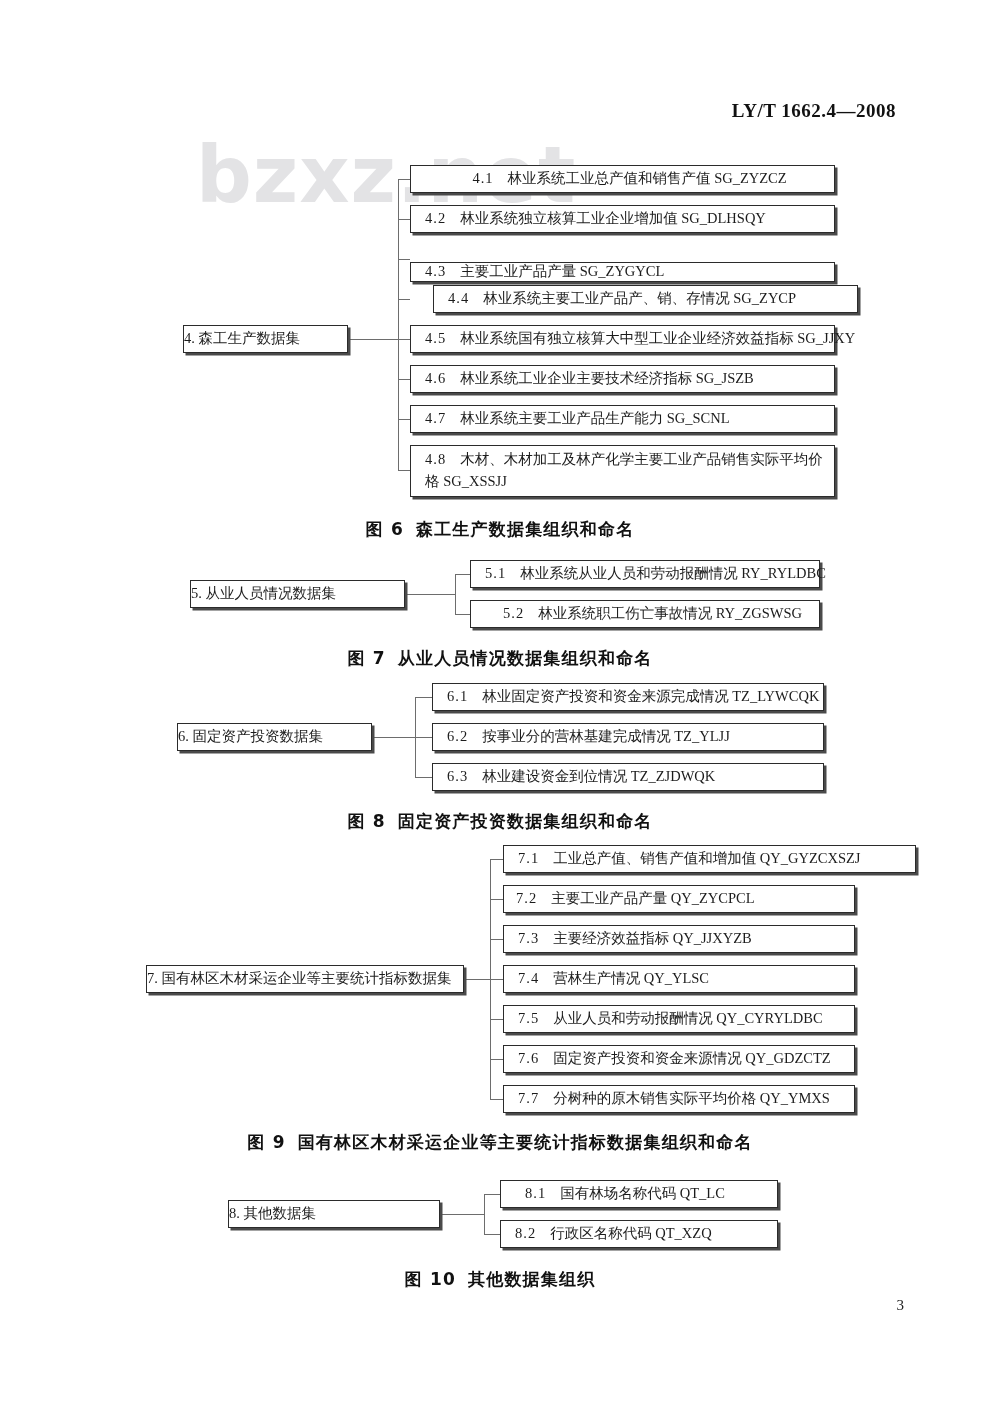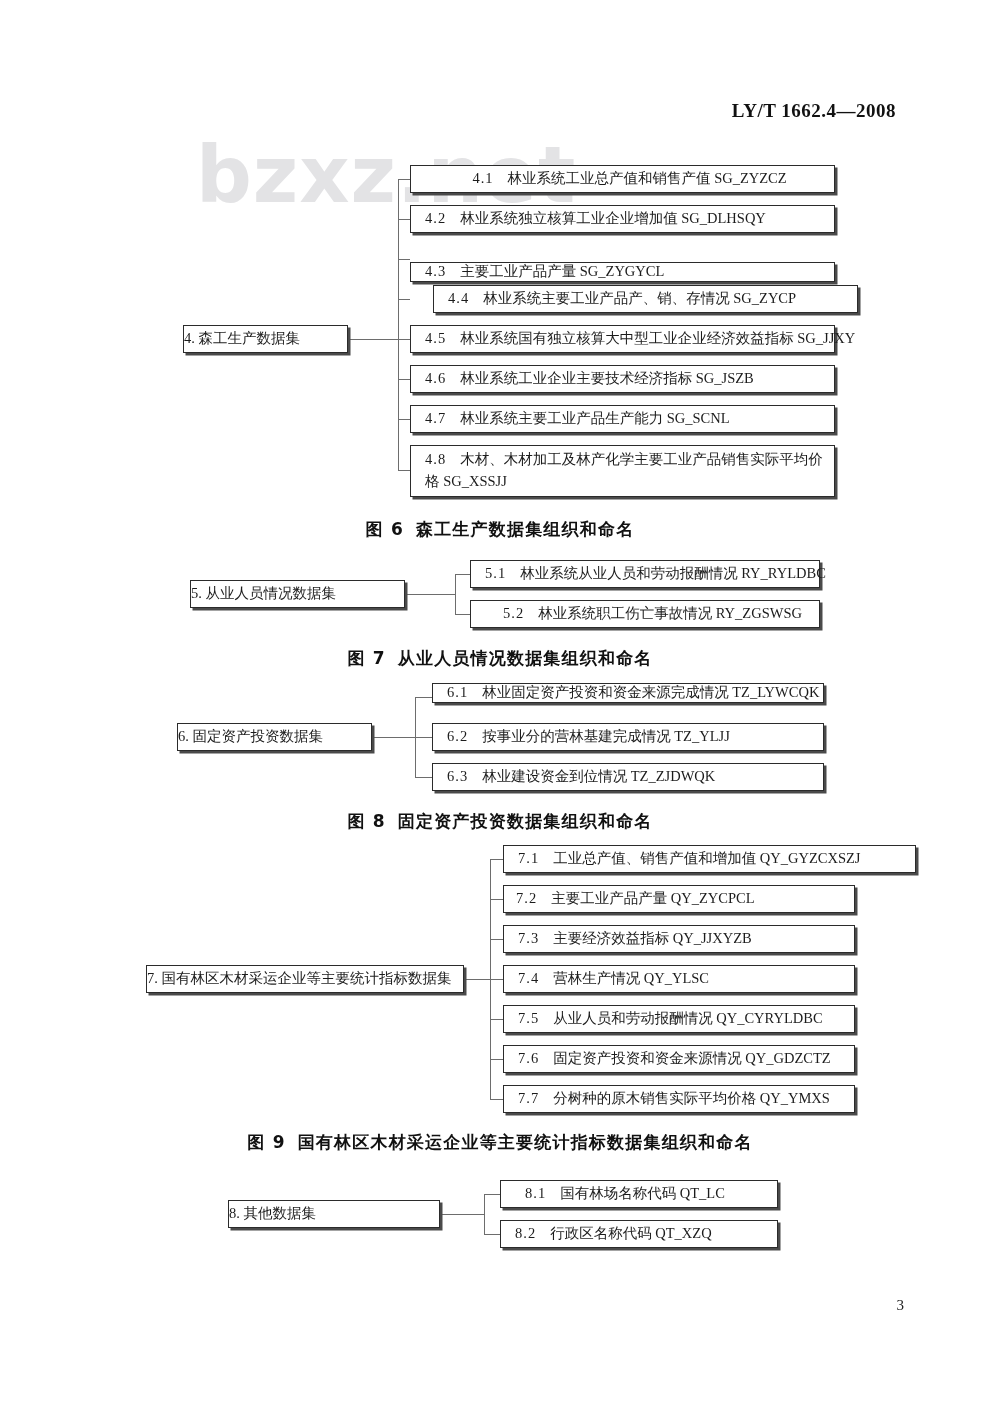--- a/index.html
+++ b/index.html
@@ -201,21 +201,21 @@
     <div class="node center" style="left:177px;top:723px;width:195px;height:28px;">
       <span class="txt">6. 固定资产投资数据集</span>
     </div>
 
     <div class="ln h" style="left:372px;top:737px;width:48px;"></div>
     <div class="ln v" style="left:415px;top:697px;height:81px;"></div>
     <div class="ln h" style="left:415px;top:697px;width:17px;"></div>
     <div class="ln h" style="left:415px;top:737px;width:17px;"></div>
     <div class="ln h" style="left:415px;top:777px;width:17px;"></div>
 
-    <div class="node leaf" style="left:432px;top:683px;width:392px;height:20px;">
+    <div class="node leaf" style="left:432px;top:683px;width:392px;height:28px;">
       <span class="txt"><span class="num">6.1</span><span>林业固定资产投资和资金来源完成情况 TZ_LYWCQK</span></span>
     </div>
     <div class="node leaf" style="left:432px;top:723px;width:392px;height:28px;">
       <span class="txt"><span class="num">6.2</span><span>按事业分的营林基建完成情况 TZ_YLJJ</span></span>
     </div>
     <div class="node leaf" style="left:432px;top:763px;width:392px;height:28px;">
       <span class="txt"><span class="num">6.3</span><span>林业建设资金到位情况 TZ_ZJDWQK</span></span>
     </div>
   </div>
 
@@ -276,16 +276,19 @@
     <div class="ln h" style="left:484px;top:1234px;width:16px;"></div>
 
     <div class="node leaf" style="left:500px;top:1180px;width:278px;height:28px;padding-left:24px;">
       <span class="txt"><span class="num">8.1</span><span>国有林场名称代码 QT_LC</span></span>
     </div>
     <div class="node leaf" style="left:500px;top:1220px;width:278px;height:28px;">
       <span class="txt"><span class="num">8.2</span><span>行政区名称代码 QT_XZQ</span></span>
     </div>
   </div>
 
+  <div class="caption" style="top:1268px;">
+    <span class="lbl">图 10</span><span>其他数据集组织</span>
+  </div>
 
   <div class="page-number">3</div>
 
 </div>
 
 </body></html>

